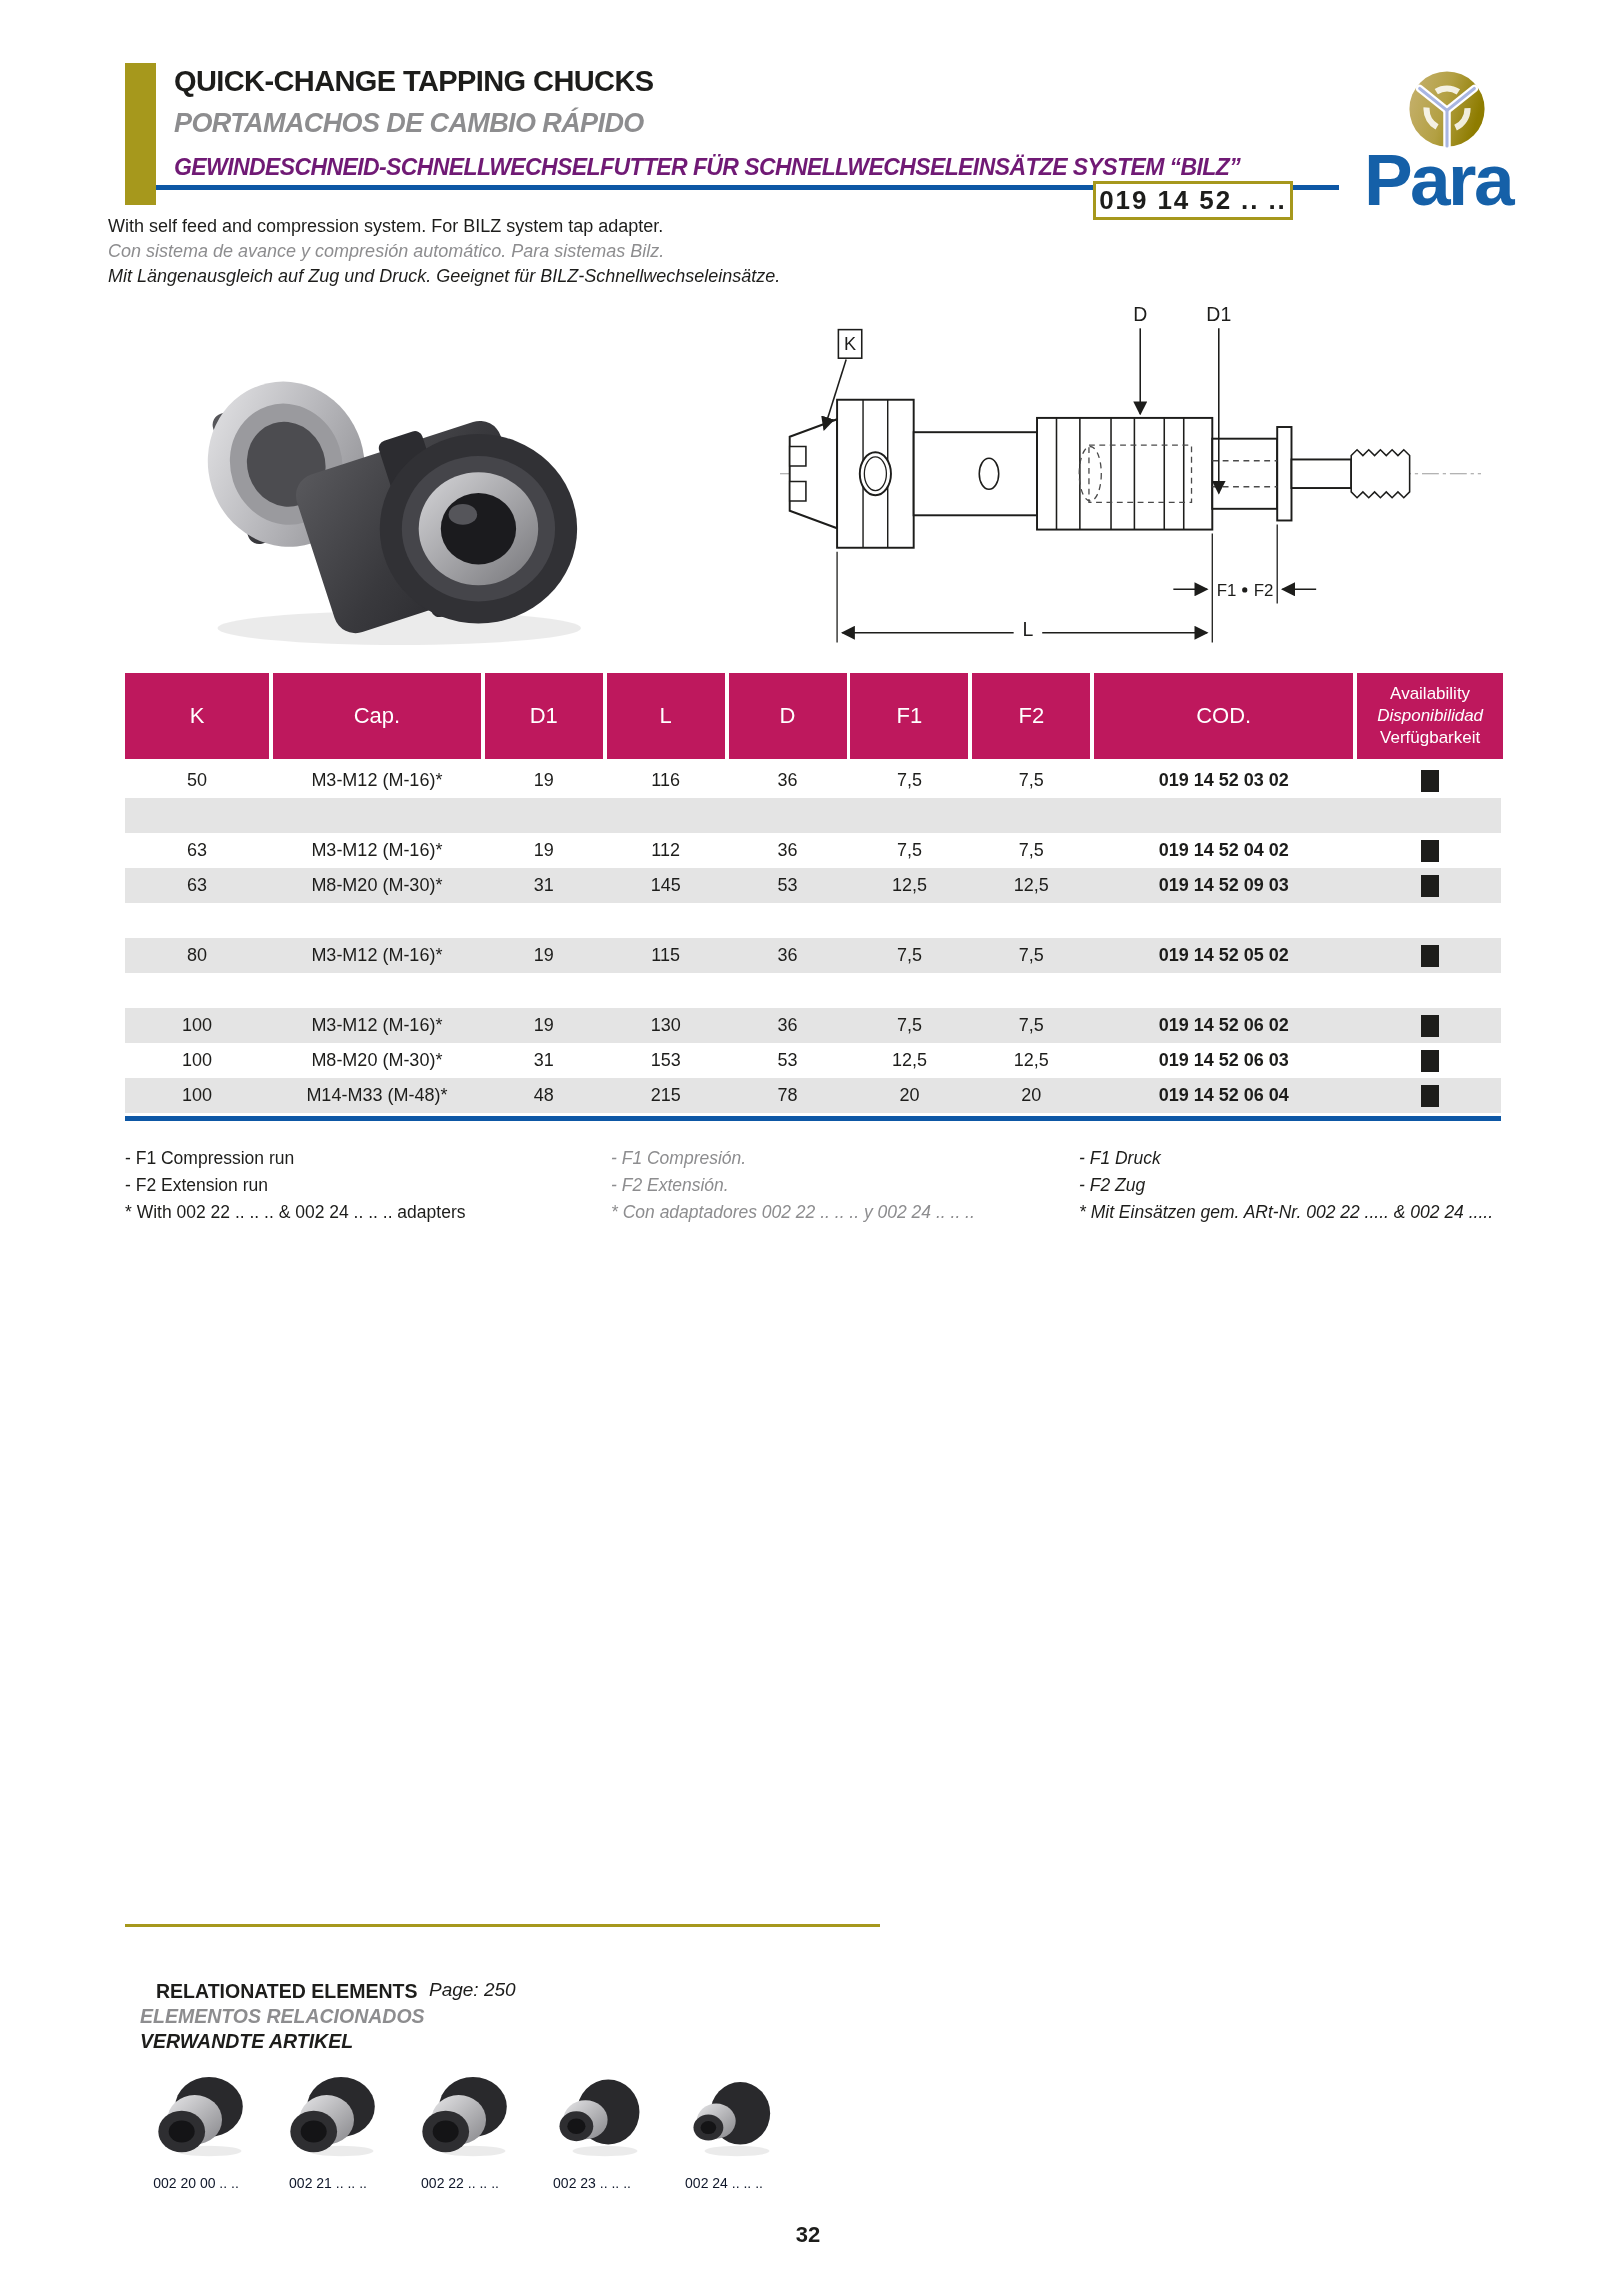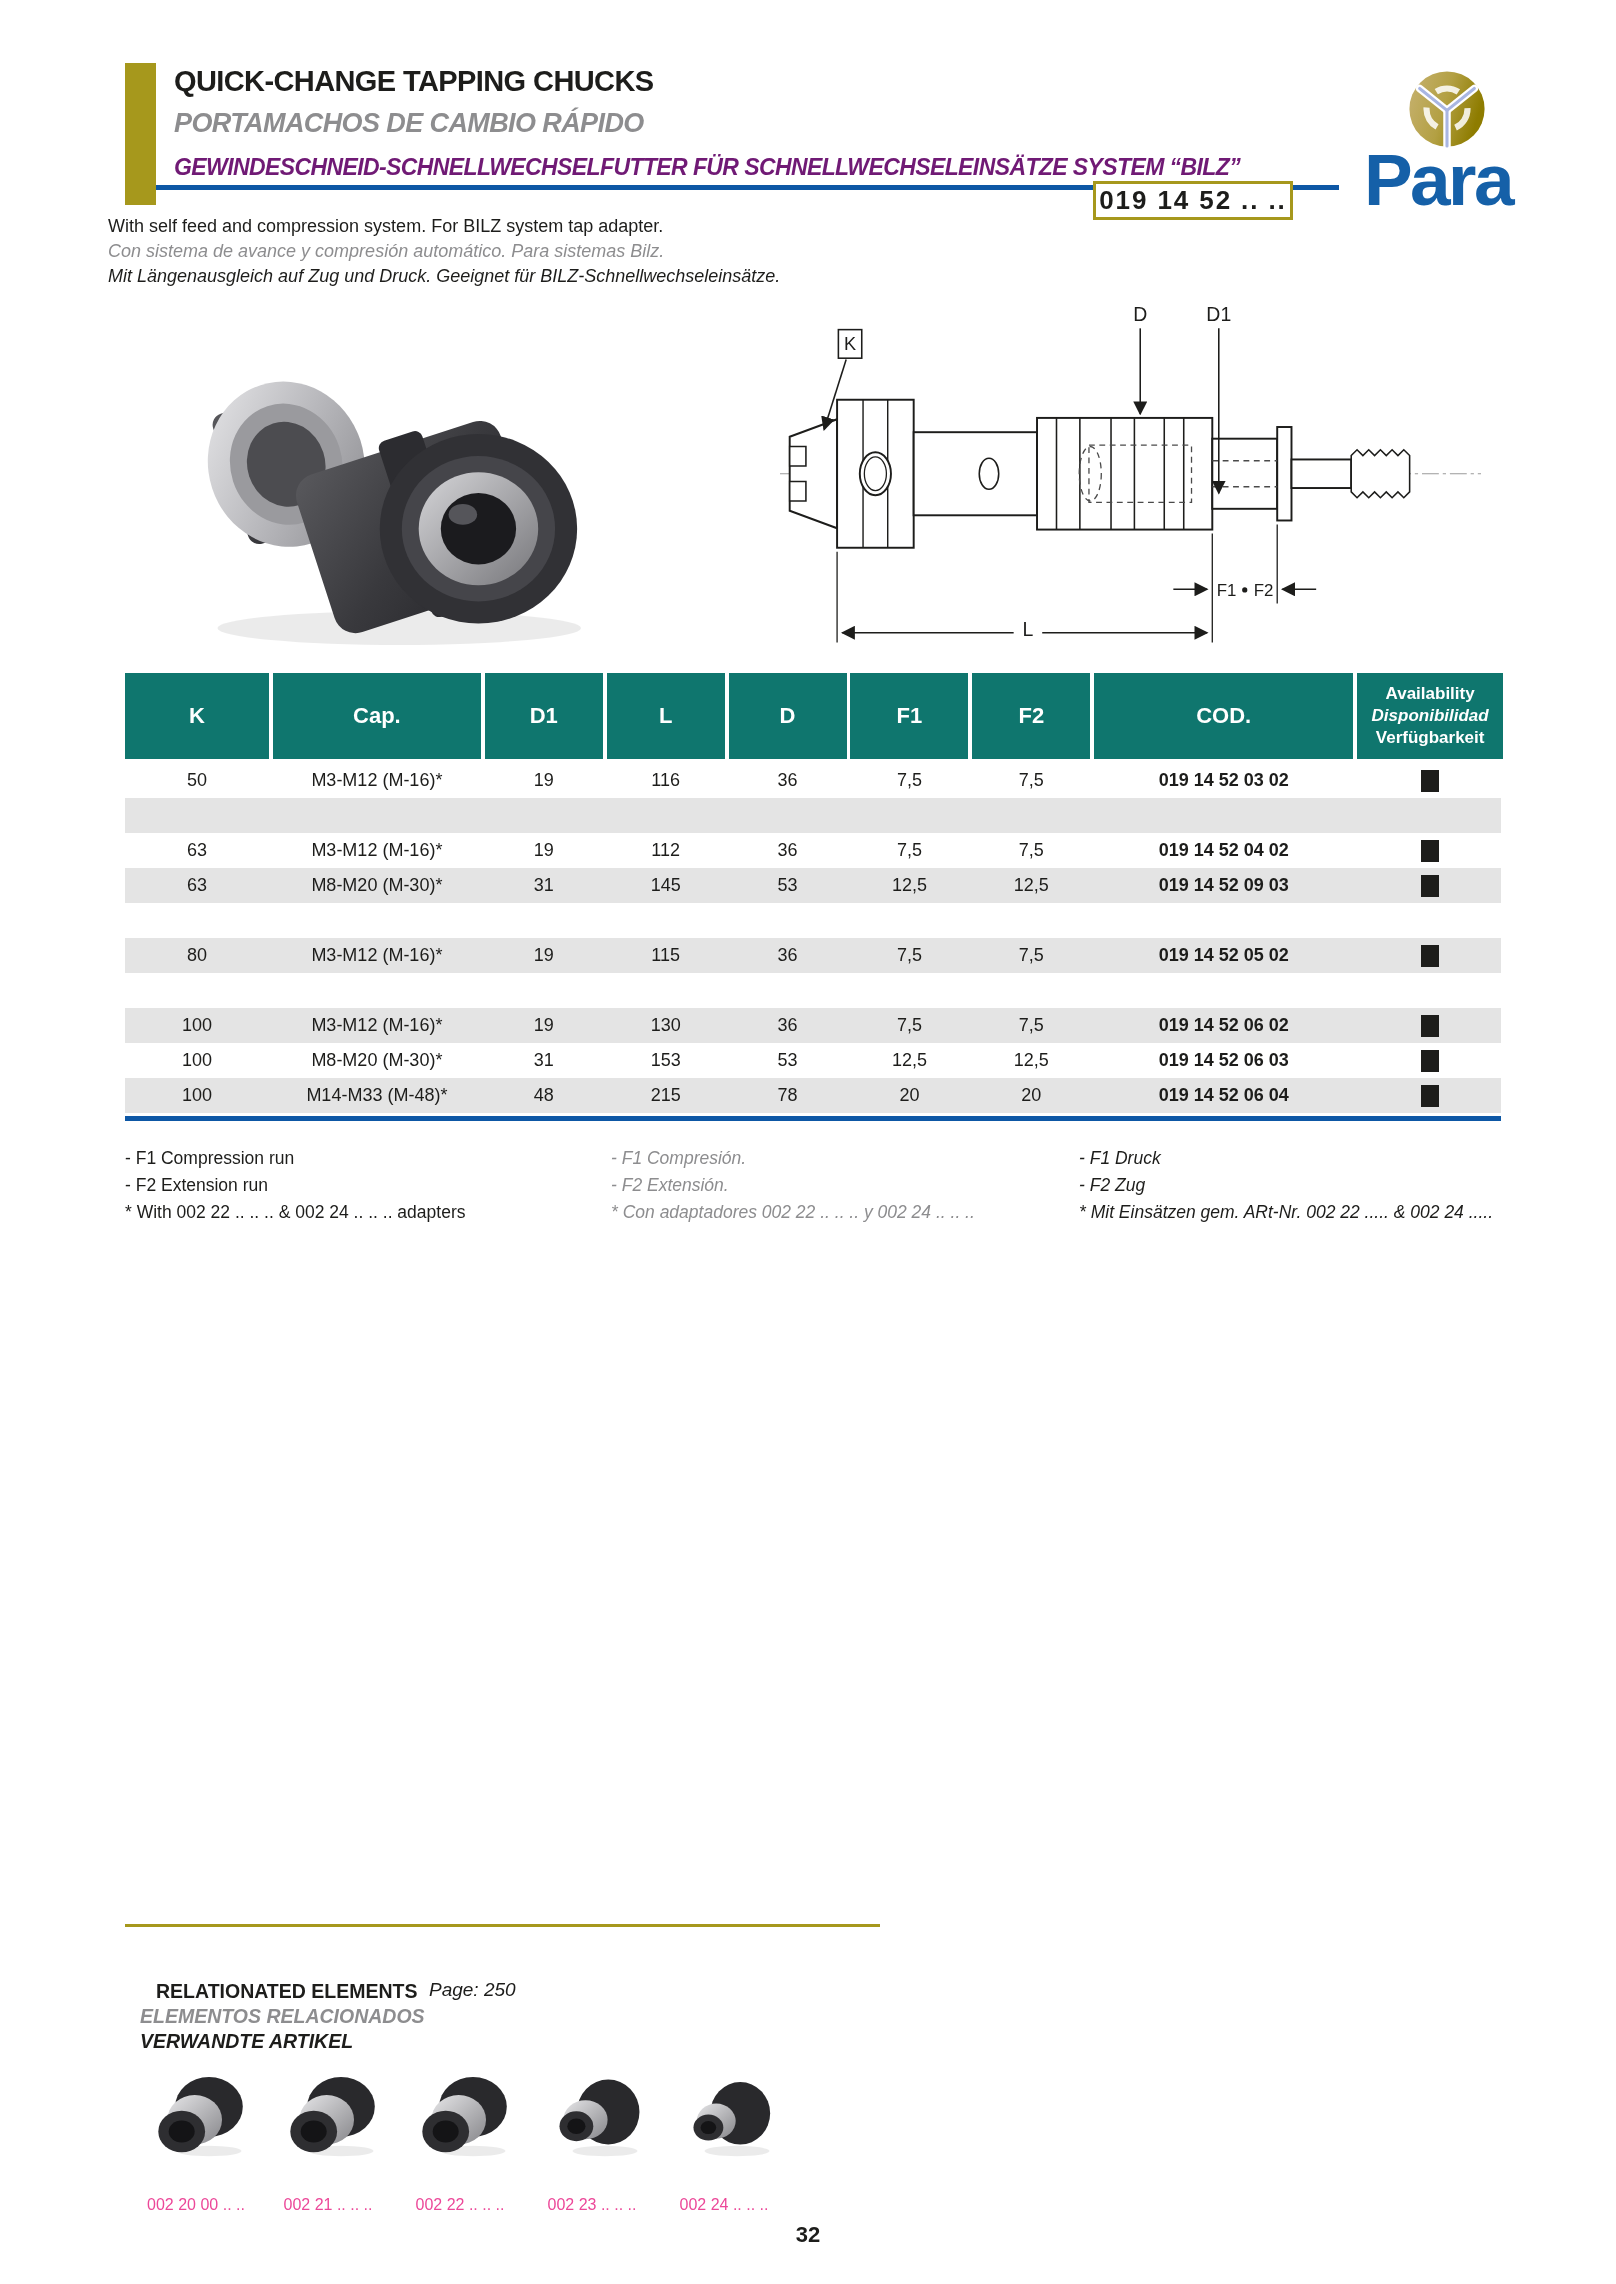--- a/index.html
+++ b/index.html
@@ -30,22 +30,22 @@
   .intro .de { font-style:italic; }
 
   
   .photo { position:absolute; left:146px; top:300px; width:474px; height:351px; }
   .tech  { position:absolute; left:760px; top:279px; width:741px; height:383px; }
 
   
   .table { position:absolute; left:125px; top:673px; width:1376px; }
   .thead, .trow { display:grid; grid-template-columns:144px 208px 118px 118px 118px 118px 118px 259px 146px; column-gap:3.9px; }
   .thead { height:86px; margin-bottom:3.9px; }
-  .th { background:#0f766e; color:#fff; display:flex; align-items:center; justify-content:center;
-        font-size:22px; font-weight:700; }
+  .th { background:#be185d; color:#fff; display:flex; align-items:center; justify-content:center;
+        font-size:22px; font-weight:400; }
   .th.avail { flex-direction:column; font-size:17px; line-height:22px; }
   .th.avail .mid { font-style:italic; }
   .trow { height:35px; align-items:center; }
   .bg-g { background:#e4e4e4; }
   .bg-w { background:#ffffff; }
   .c { text-align:center; font-size:18px; }
   .c.cod { font-weight:700; }
   .sq { display:inline-block; width:17.5px; height:22px; background:#1d1d1b; vertical-align:middle; }
   .blue-end { position:absolute; left:125px; top:1116px; width:1376px; height:5.2px; background:#0d57a5; }
 
@@ -58,21 +58,21 @@
   
   .rel-line { position:absolute; left:125px; top:1924px; width:755px; height:3.2px; background:#a6981c; }
   .rel-head { position:absolute; left:140px; top:1979px; font-size:19.5px; line-height:25px; }
   .rel-head .r-en { font-weight:700;margin-left:16px; }
   .rel-head .r-es { font-weight:700; font-style:italic; color:#8d8d8f; }
   .rel-head .r-de { font-weight:700; font-style:italic; }
   .rel-page { position:absolute; left:429px; top:1979px; font-size:19px; font-style:italic; }
   .rel-items { position:absolute; left:130px; top:2070px; display:flex; }
   .rel-item { width:132px; text-align:center; }
   .rel-item svg { width:104px; height:97px; }
-  .rel-code { margin-top:27px; color:#ec4899; font-size:16px; }
+  .rel-code { margin-top:6px; color:#0f172a; font-size:14px; }
 
   .page-num { position:absolute; left:0; top:2222px; width:100%; text-align:center;
               font-size:22px; font-weight:700; }
 </style>
 </head>
 <body>
 
 <div class="page">
 
   <div class="gold-bar"></div>

